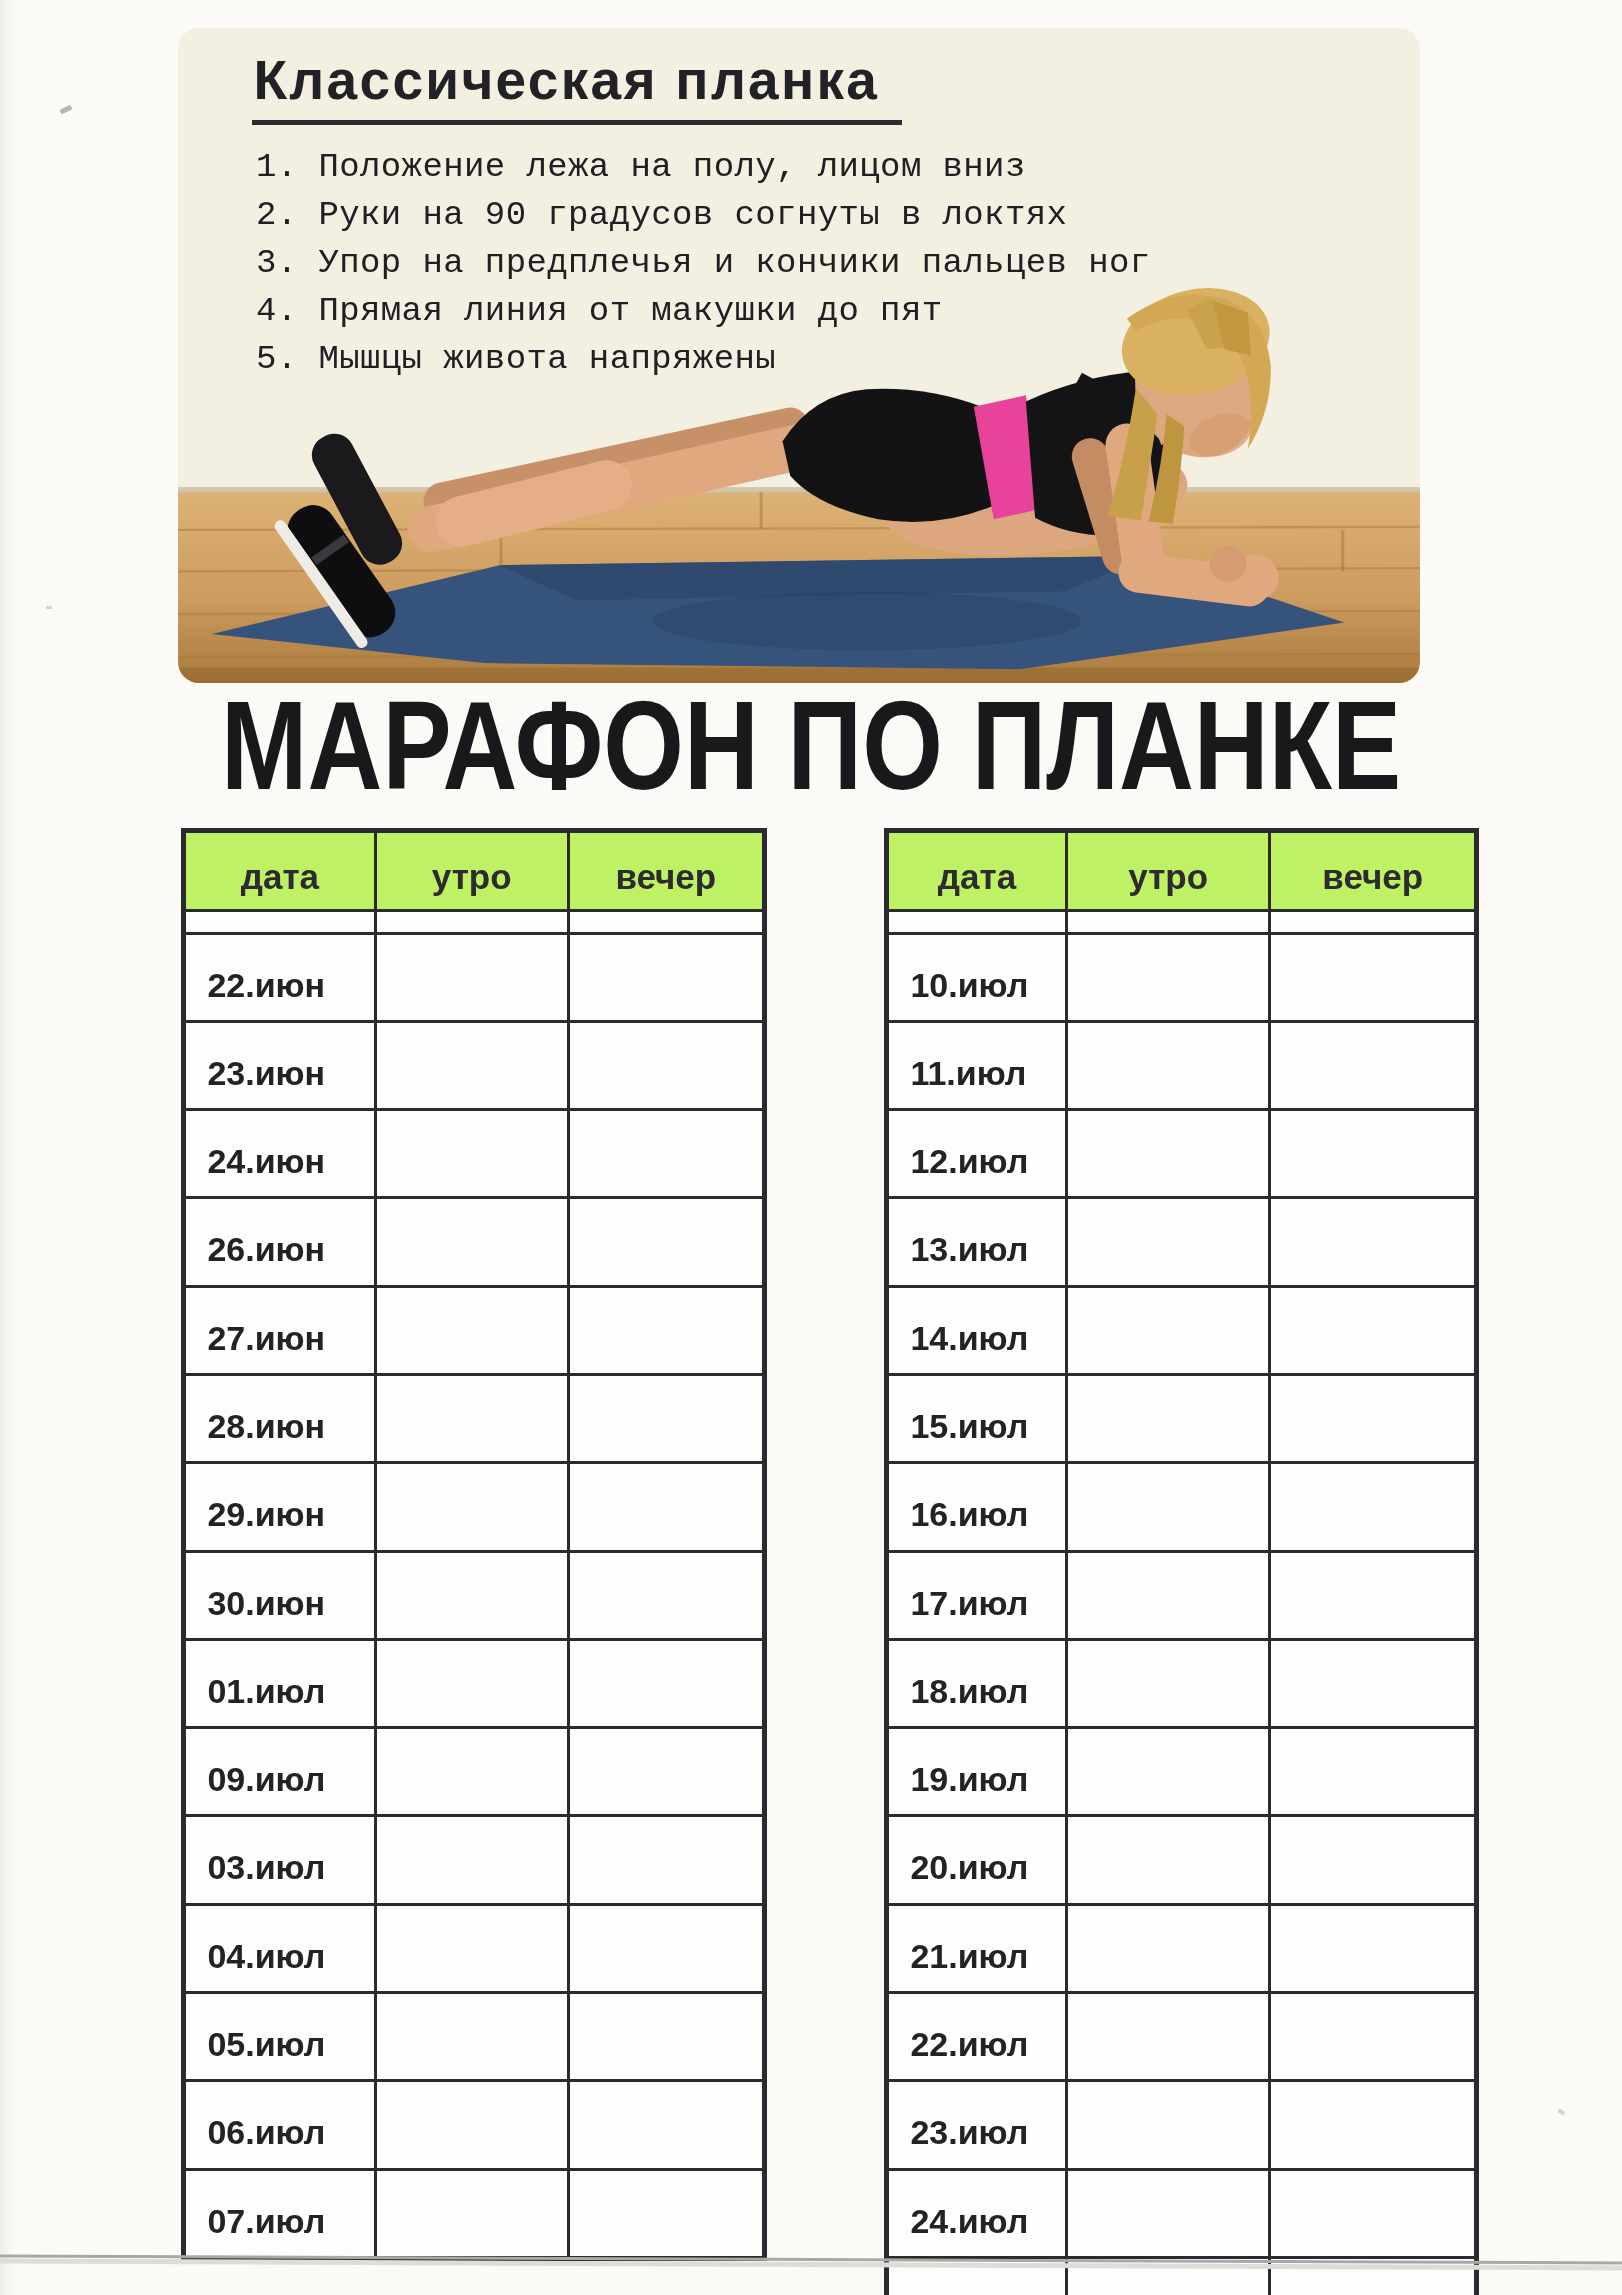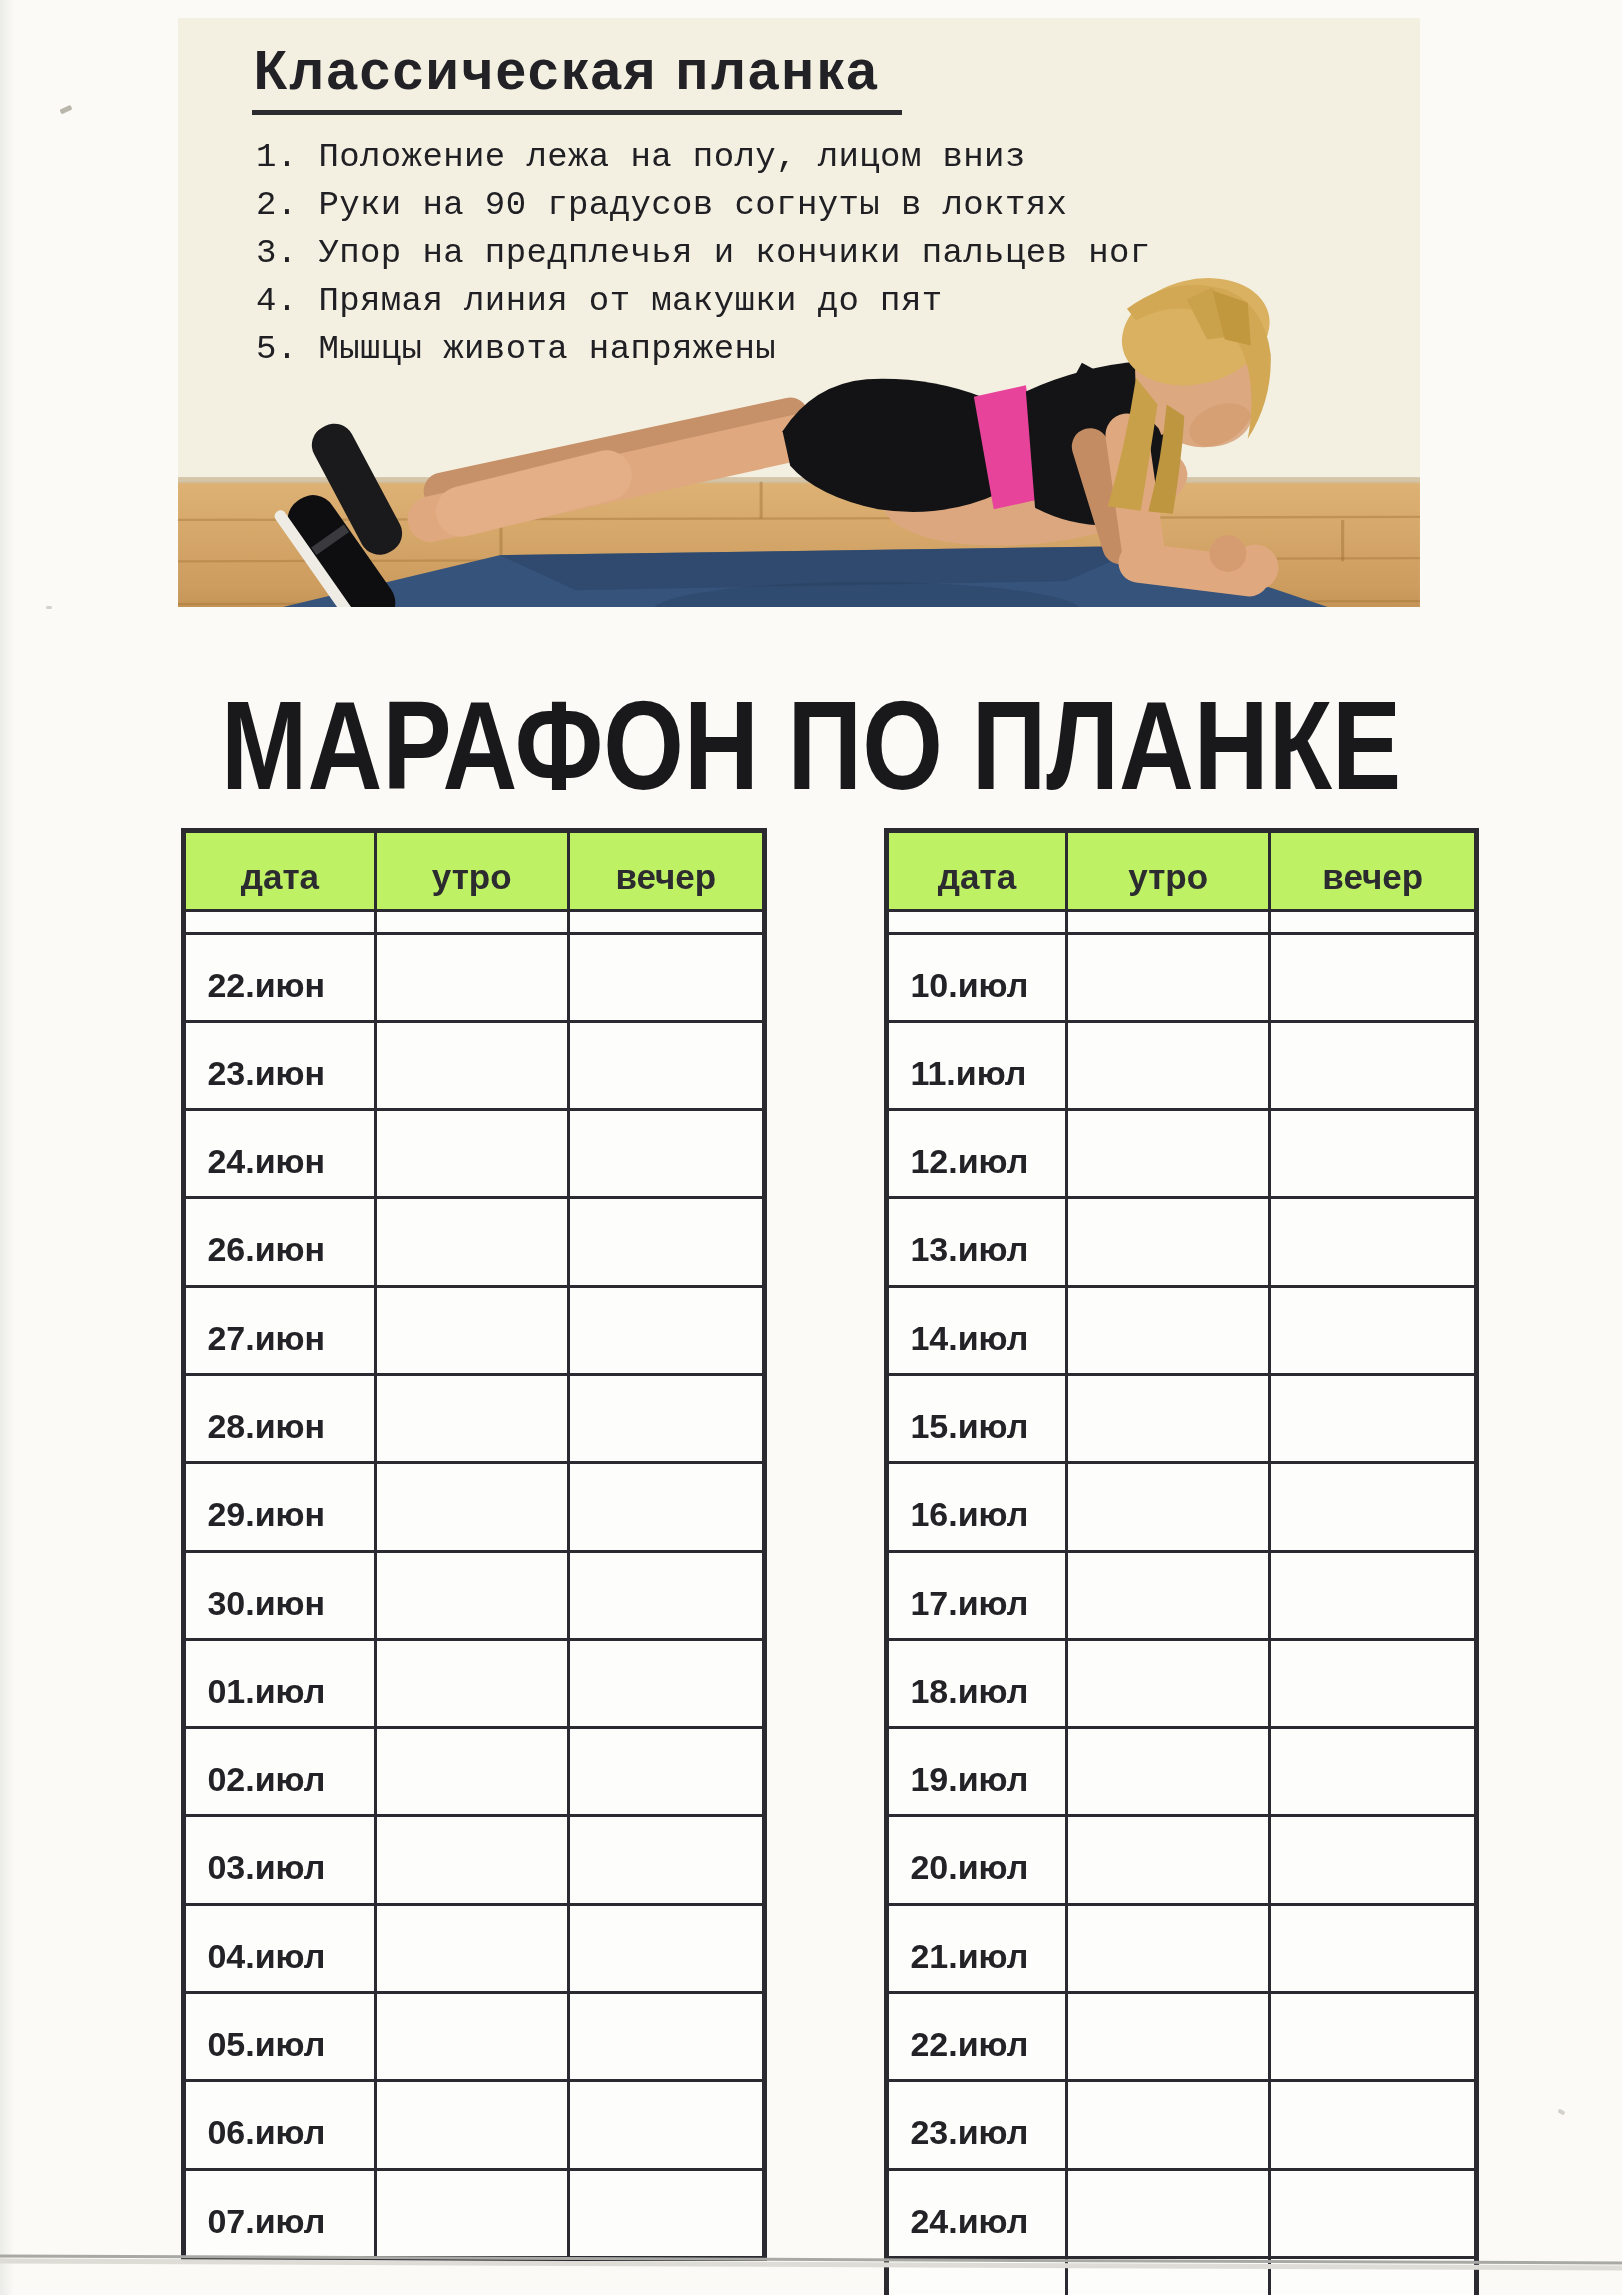--- a/index.html
+++ b/index.html
@@ -8,22 +8,22 @@
     background:#fbfaf6;
     font-family:"Liberation Sans", sans-serif;
     overflow:hidden;
   }
   .edge-strip{position:absolute;left:0;top:0;width:13.8px;height:100%;
     background:linear-gradient(90deg,#ebebe8,#fbfaf6);}
   .speck{position:absolute;background:#b9b6ac;border-radius:1.5px;}
 
   
   .card{
-    position:absolute; left:178px; top:18px; width:1242px; height:589px;
-    background:#f3f0e2; overflow:hidden;
+    position:absolute; left:178px; top:28px; width:1242px; height:655px;
+    background:#f3f0e2; overflow:hidden;border-radius:21px;
   }
   .card-title{
     position:absolute; left:74px; top:20px; margin:0;
     font-size:55px; font-weight:700; letter-spacing:2.3px; color:#222226;
     border-bottom:5.4px solid #2c2c30; padding:0 23px 7.7px 1.5px;
     white-space:nowrap;
   }
   .steps{
     position:absolute; left:78px; top:115px; margin:0; padding:0;
     list-style:none; font-size:34px; line-height:48px; color:#202024;
@@ -249,21 +249,21 @@
           <td></td>
         </tr>
 
         <tr>
           <td class="date">01.июл</td>
           <td></td>
           <td></td>
         </tr>
 
         <tr>
-          <td class="date">02.июл</td>
+          <td class="date">09.июл</td>
           <td></td>
           <td></td>
         </tr>
 
         <tr>
           <td class="date">03.июл</td>
           <td></td>
           <td></td>
         </tr>
 

